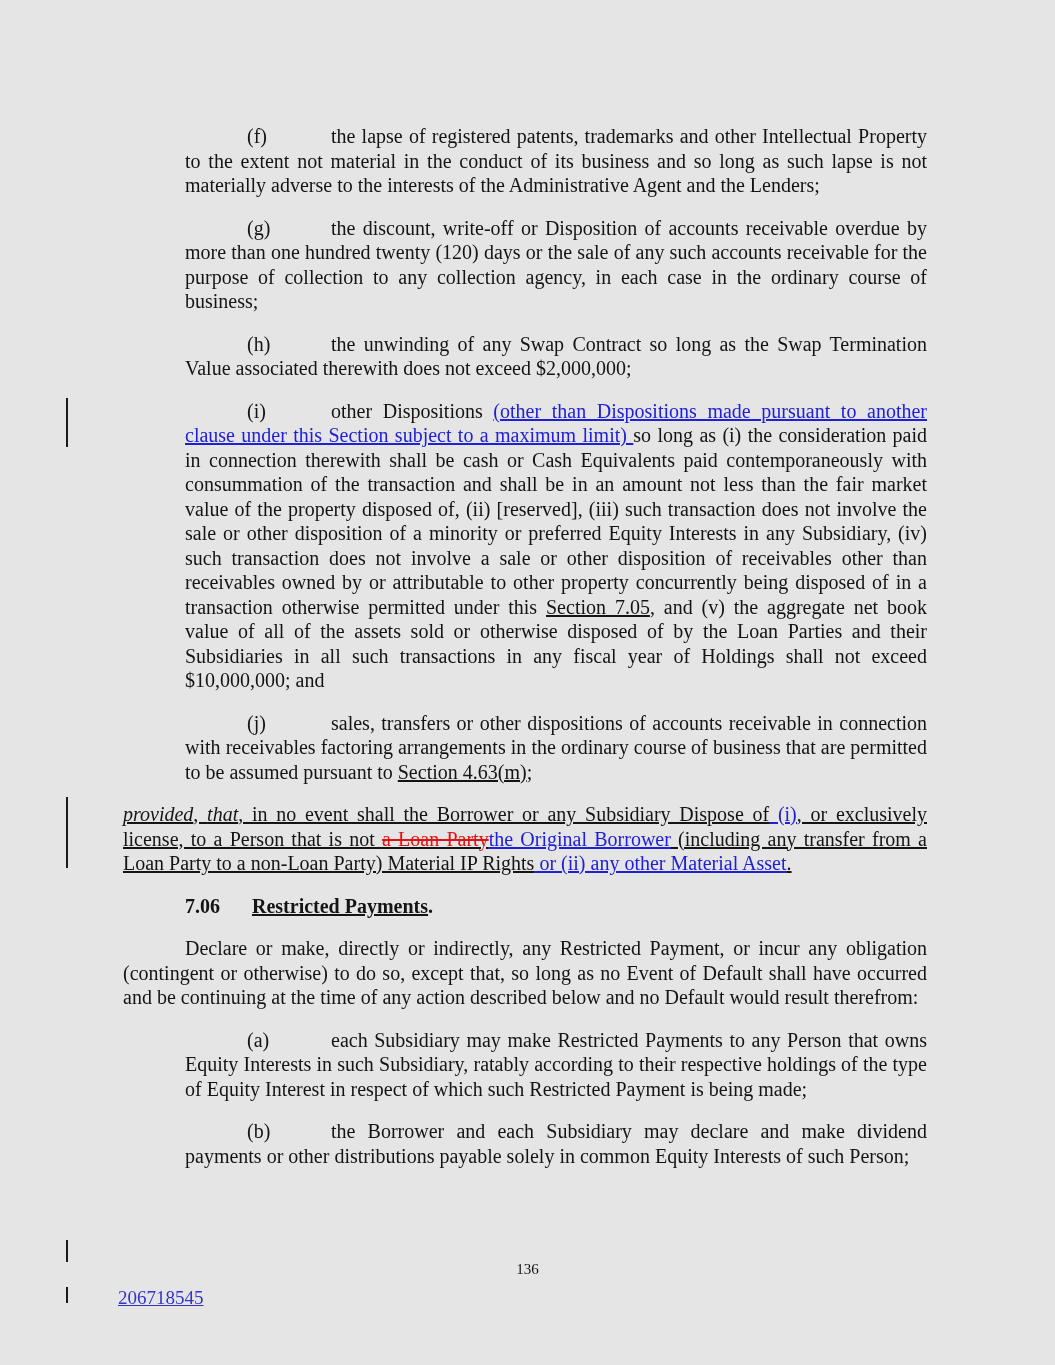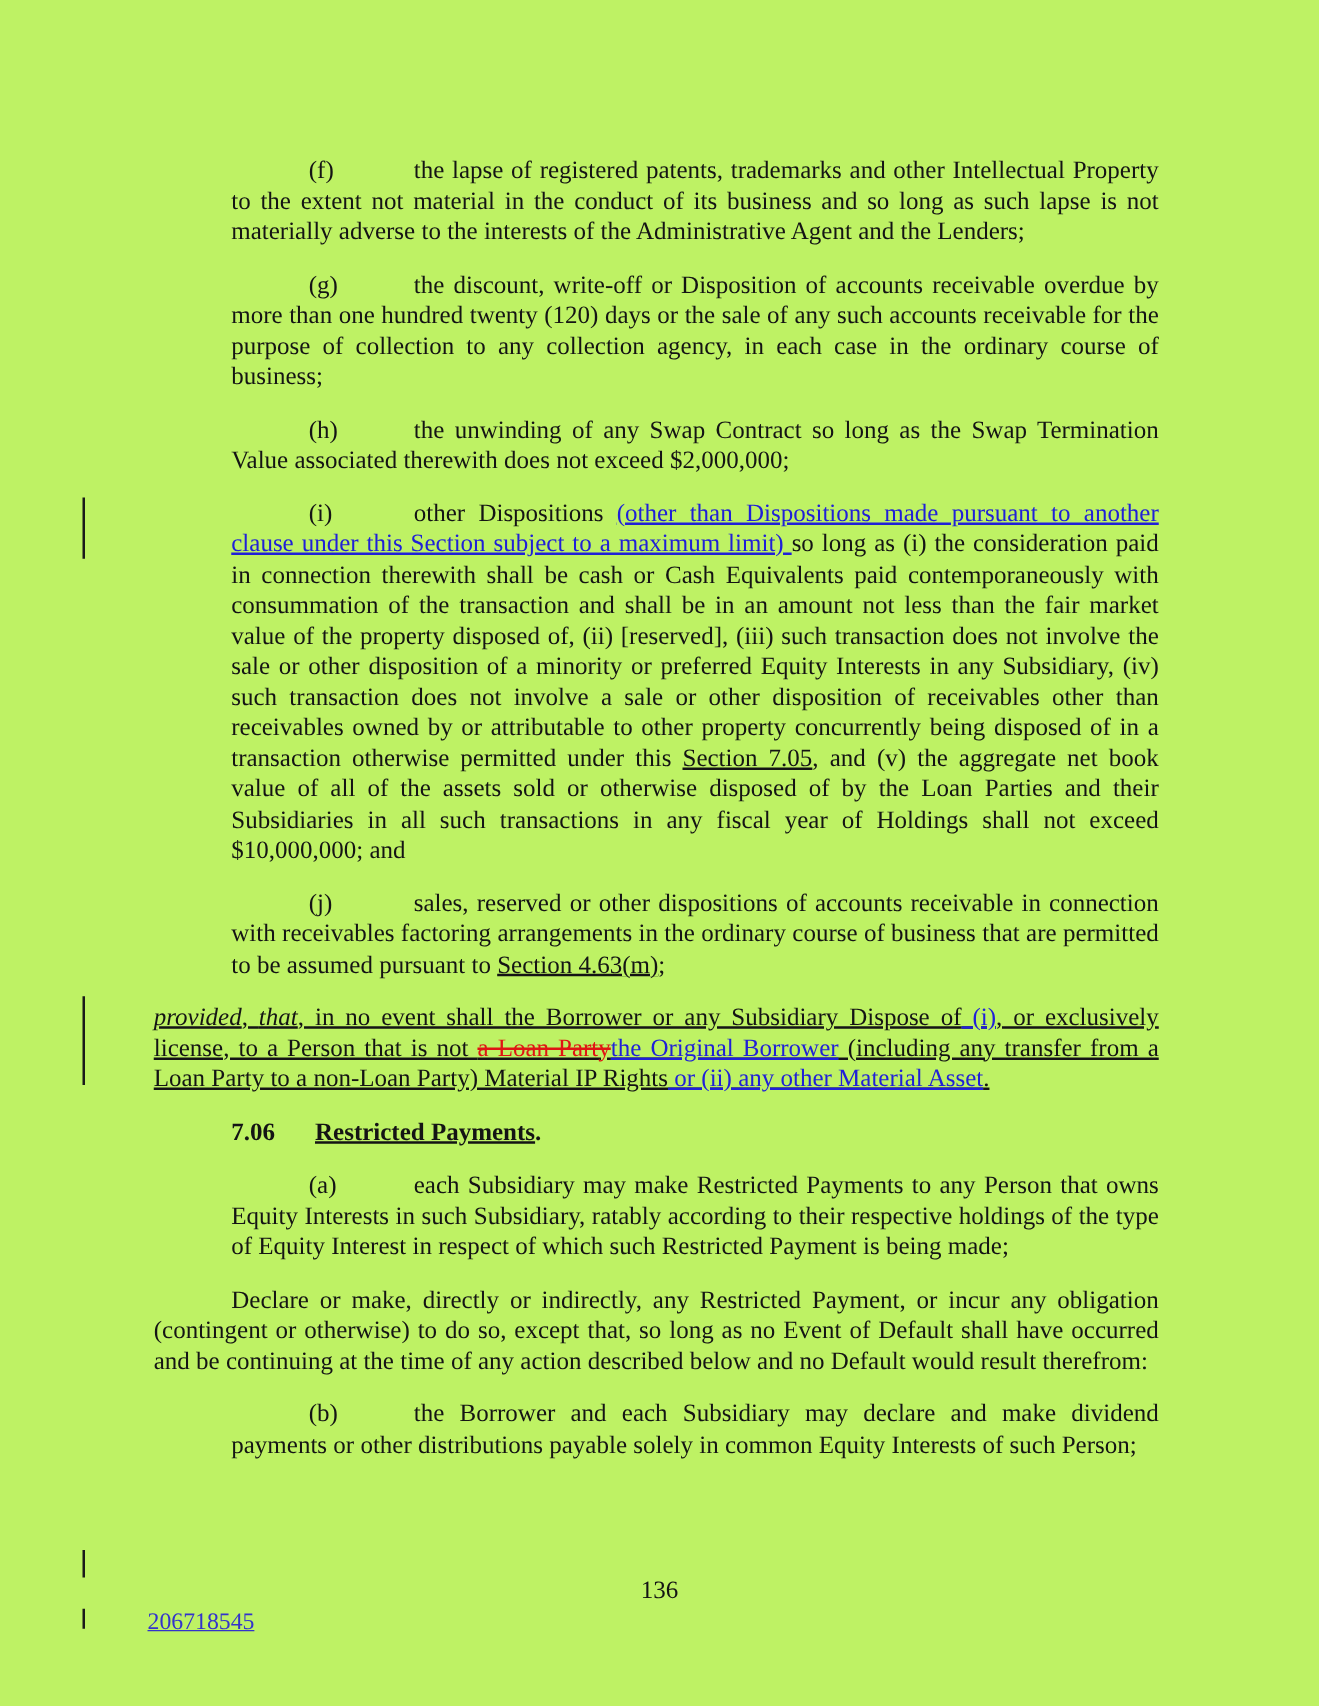--- a/index.html
+++ b/index.html
@@ -6,21 +6,21 @@
     --ins:#2020d8;
     --del:#e01414;
     --link:#3333cc;
     --text:#141414;
   }
   html,body{margin:0;padding:0;background:#ffffff;}
   .page{
     position:relative;
     width:1055px;
     height:1365px;
-    background:#bef264;
+    background:#e5e5e5;
     font-family:"Liberation Serif", serif;
     color:var(--text);
     overflow:hidden;
   }
   .content{
     position:absolute;
     left:123px;
     top:124px;
     width:804px;
     font-size:20px;
@@ -52,21 +52,21 @@
   .bar-1{top:398px;height:49px;}
   .bar-2{top:797px;height:71px;}
   .bar-3{top:1240px;height:22px;}
   .bar-4{top:1287px;height:16px;}
   .page-number{
     position:absolute;
     top:1261px;
     left:0;
     width:1055px;
     text-align:center;
-    font-size:20px;
+    font-size:15px;
     color:var(--text);
   }
   .doc-id{
     position:absolute;
     top:1287px;
     left:118px;
     font-size:19px;
     color:var(--link);
     text-decoration:underline;
     cursor:pointer;
@@ -75,25 +75,25 @@
 </head>
 <body>
 
 <div class="page">
 
   <div class="content" id="doc-body">
       <p class="para hang"><span class="marker">(f)</span><span>the lapse of registered patents, trademarks and other Intellectual Property to the extent not material in the conduct of its business and so long as such lapse is not materially adverse to the interests of the Administrative Agent and the Lenders;</span></p>
       <p class="para hang"><span class="marker">(g)</span><span>the discount, write-off or Disposition of accounts receivable overdue by more than one hundred twenty (120) days or the sale of any such accounts receivable for the purpose of collection to any collection agency, in each case in the ordinary course of business;</span></p>
       <p class="para hang"><span class="marker">(h)</span><span>the unwinding of any Swap Contract so long as the Swap Termination Value associated therewith does not exceed $2,000,000;</span></p>
       <p class="para hang"><span class="marker">(i)</span><span>other Dispositions </span><span class="run-ins">(other than Dispositions made pursuant to another clause under this Section subject to a maximum limit) </span><span>so long as (i) the consideration paid in connection therewith shall be cash or Cash Equivalents paid contemporaneously with consummation of the transaction and shall be in an amount not less than the fair market value of the property disposed of, (ii) [reserved], (iii) such transaction does not involve the sale or other disposition of a minority or preferred Equity Interests in any Subsidiary, (iv) such transaction does not involve a sale or other disposition of receivables other than receivables owned by or attributable to other property concurrently being disposed of in a transaction otherwise permitted under this </span><span class="run-u">Section 7.05</span><span>, and (v) the aggregate net book value of all of the assets sold or otherwise disposed of by the Loan Parties and their Subsidiaries in all such transactions in any fiscal year of Holdings shall not exceed $10,000,000; and</span></p>
-      <p class="para hang"><span class="marker">(j)</span><span>sales, reserved or other dispositions of accounts receivable in connection with receivables factoring arrangements in the ordinary course of business that are permitted to be assumed pursuant to </span><span class="run-u">Section 4.63(m)</span><span>;</span></p>
+      <p class="para hang"><span class="marker">(j)</span><span>sales, transfers or other dispositions of accounts receivable in connection with receivables factoring arrangements in the ordinary course of business that are permitted to be assumed pursuant to </span><span class="run-u">Section 4.63(m)</span><span>;</span></p>
       <p class="para flush"><span class="run-it">provided</span><span>, </span><span class="run-it">that</span><span>, in no event shall the Borrower or any Subsidiary Dispose of</span><span class="run-ins"> (i)</span><span>, or exclusively license, to a Person that is not </span><span class="run-del">a Loan Party</span><span class="run-ins">the Original Borrower</span><span> (including any transfer from a Loan Party to a non-Loan Party) Material IP Rights</span><span class="run-ins"> or (ii) any other Material Asset</span><span>.</span></p>
       <p class="para heading"><span class="h-label">7.06</span><span class="run-bu">Restricted Payments</span><span class="run-b">.</span></p>
+      <p class="para indent"><span>Declare or make, directly or indirectly, any Restricted Payment, or incur any obligation (contingent or otherwise) to do so, except that, so long as no Event of Default shall have occurred and be continuing at the time of any action described below and no Default would result therefrom:</span></p>
       <p class="para hang"><span class="marker">(a)</span><span>each Subsidiary may make Restricted Payments to any Person that owns Equity Interests in such Subsidiary, ratably according to their respective holdings of the type of Equity Interest in respect of which such Restricted Payment is being made;</span></p>
-      <p class="para indent"><span>Declare or make, directly or indirectly, any Restricted Payment, or incur any obligation (contingent or otherwise) to do so, except that, so long as no Event of Default shall have occurred and be continuing at the time of any action described below and no Default would result therefrom:</span></p>
       <p class="para hang"><span class="marker">(b)</span><span>the Borrower and each Subsidiary may declare and make dividend payments or other distributions payable solely in common Equity Interests of such Person;</span></p>
     </div>
 
   <div class="change-bar bar-1"></div>
   <div class="change-bar bar-2"></div>
   <div class="change-bar bar-3"></div>
   <div class="change-bar bar-4"></div>
 
   <div class="page-number">136</div>
   <a class="doc-id">206718545</a>

